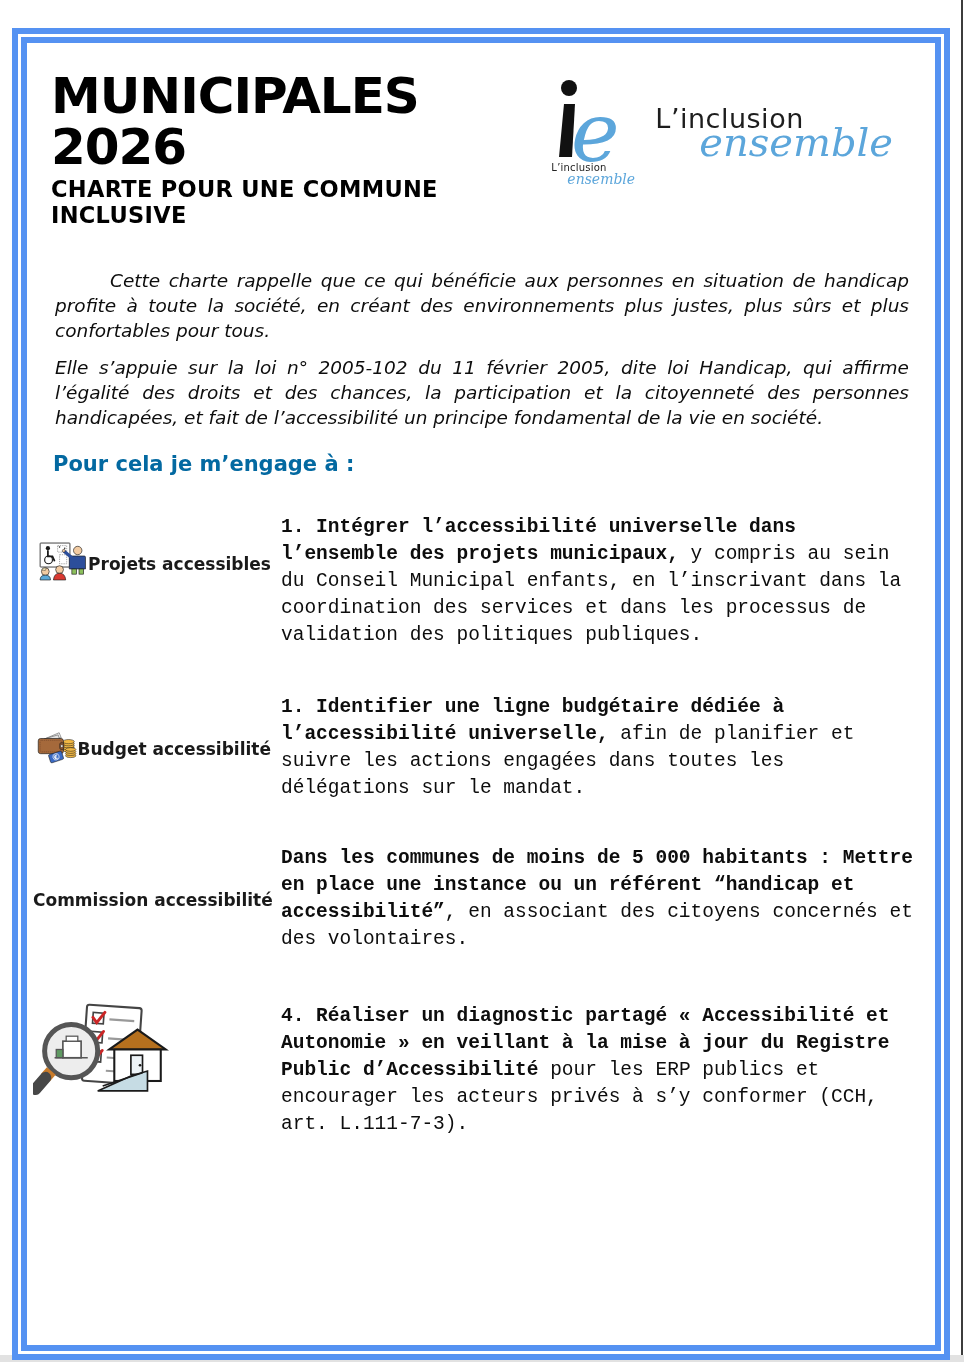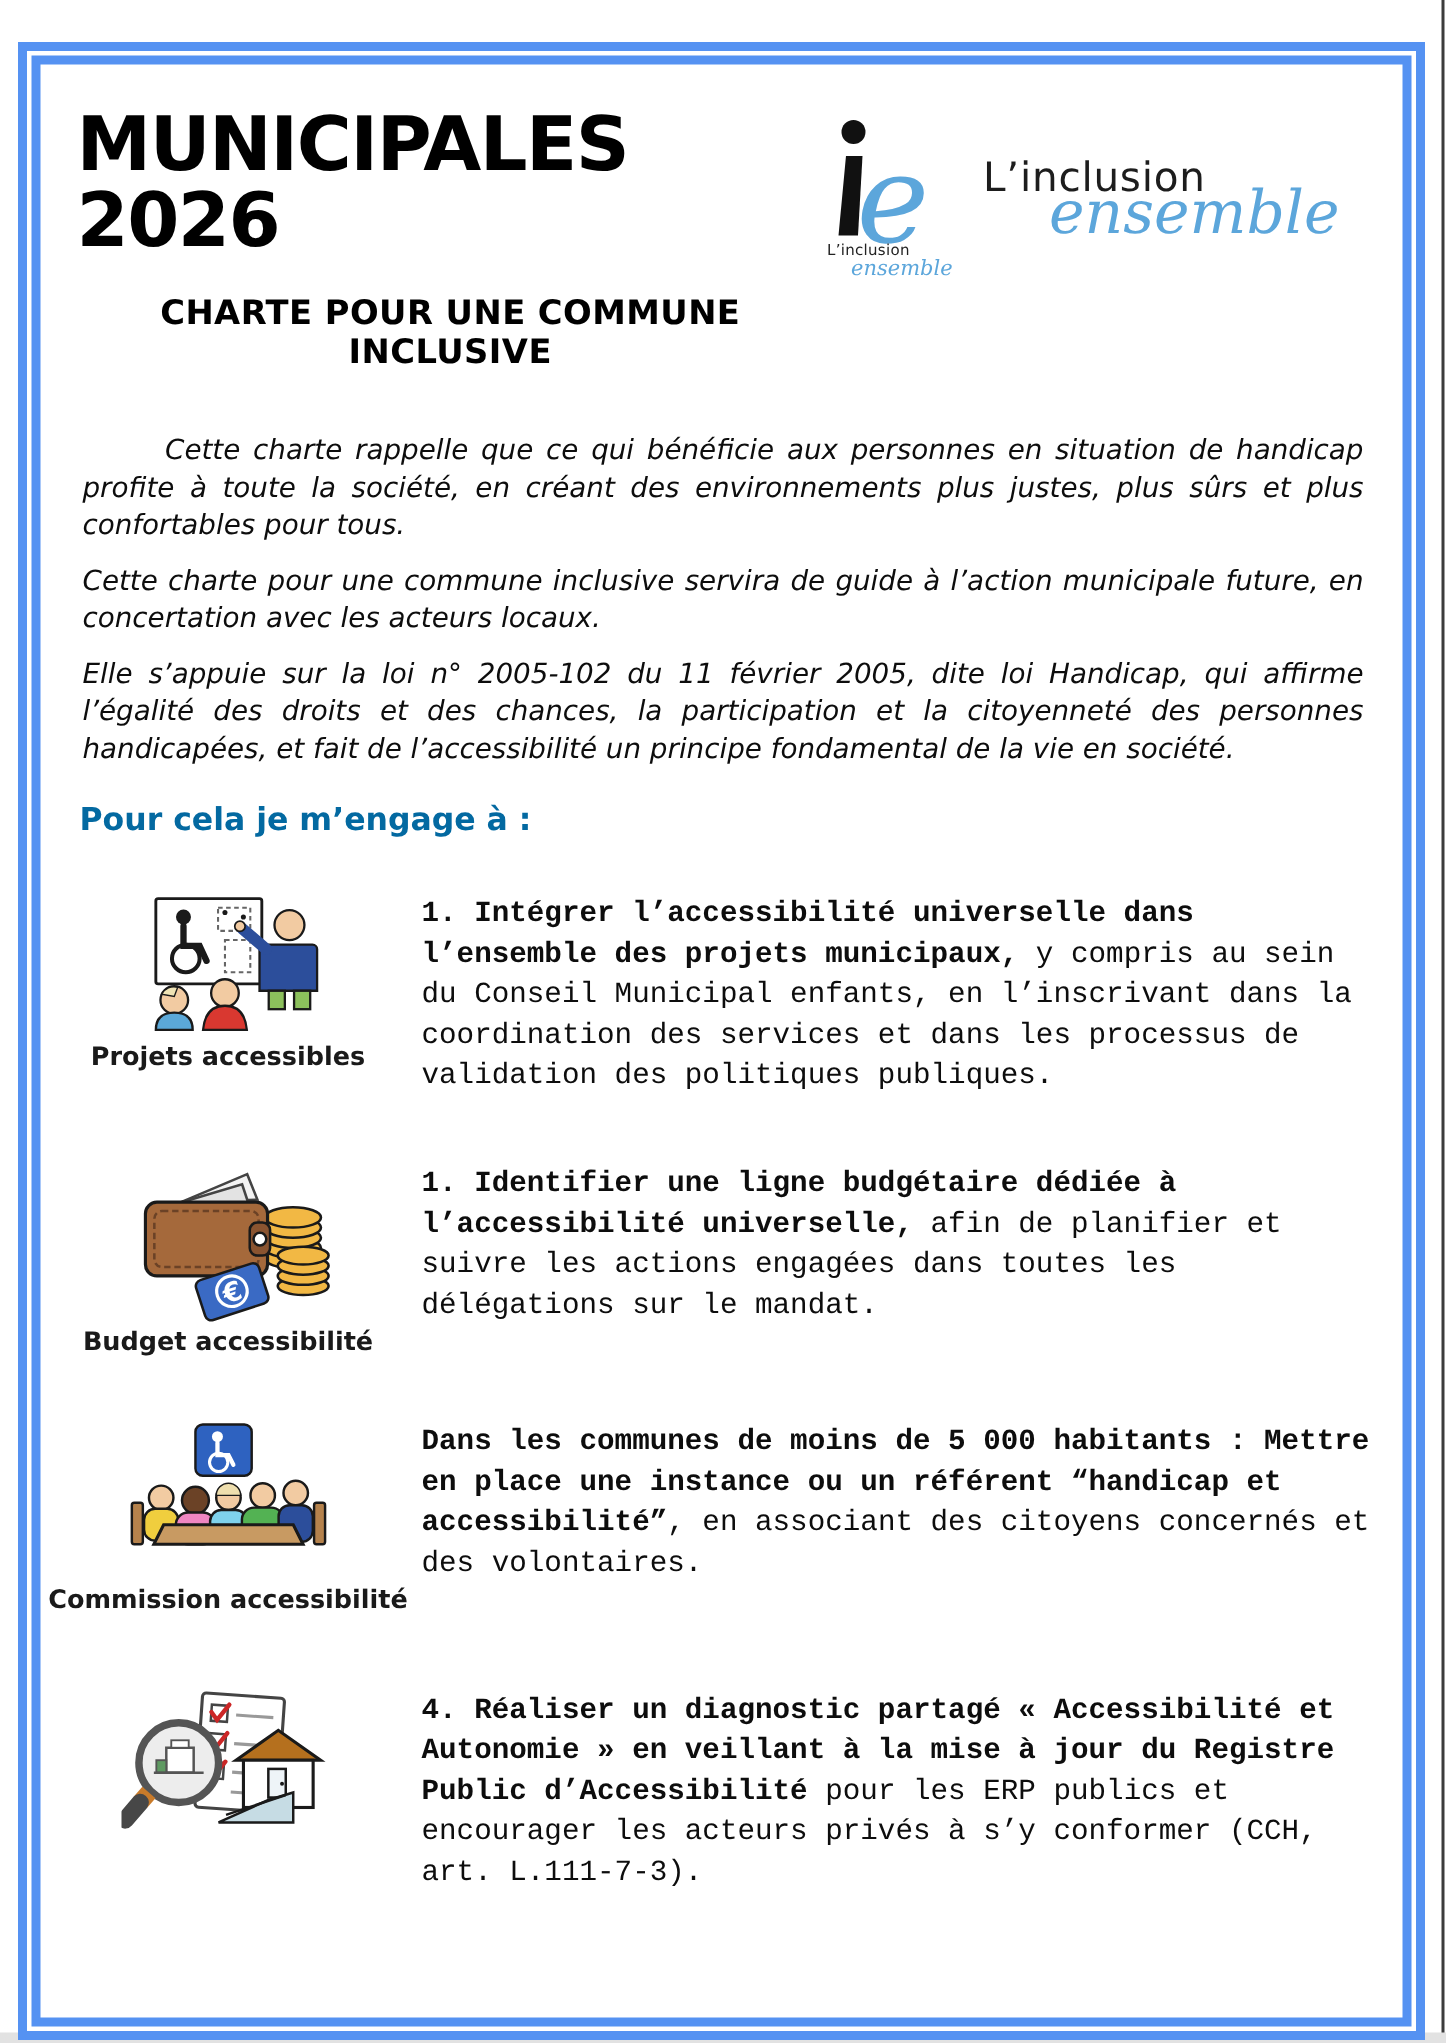--- a/index.html
+++ b/index.html
@@ -8,21 +8,21 @@
   .screen-edge{position:absolute;top:0;right:1px;width:2px;height:1362px;background:#3c3c3c;}
   .screen-bottom{position:absolute;left:0;bottom:0;width:100%;height:7px;background:#e2e2e2;}
   .frame{position:absolute;left:12px;top:28px;width:938px;height:1332px;
          border:6px solid #5592F2;box-sizing:border-box;}
   .frame-inner{position:absolute;inset:3px;border:6px solid #5592F2;box-sizing:border-box;overflow:hidden;}
   .content{position:relative;width:100%;height:100%;}
 
   
   .header{display:flex;justify-content:space-between;align-items:flex-start;margin:28px 16px 0 24px;}
   .title{font-size:50px;font-weight:800;letter-spacing:-1px;line-height:1.02;color:#000;}
-  .subtitle{font-size:22.5px;font-weight:800;letter-spacing:.3px;margin-top:23px;color:#000;text-align:center;}
+  .subtitle{font-size:22.5px;font-weight:800;letter-spacing:.3px;margin-top:3px;color:#000;}
   .logo{display:flex;align-items:flex-start;gap:10px;margin-right:26px;margin-top:6px;}
   .monogram{position:relative;width:96px;height:118px;}
   .mono-caption{position:absolute;left:2px;top:86px;width:110px;line-height:1;}
   .mono-caption .l1{font-size:10px;color:#222;letter-spacing:.2px;}
   .mono-caption .l2{font-family:"DejaVu Serif","Liberation Serif",serif;font-style:italic;
                     font-size:14px;color:#5CA6DB;margin-left:16px;margin-top:-1px;}
   .wordmark{margin-top:28px;line-height:1;}
   .wordmark .w1{font-size:27px;color:#1d1d1d;letter-spacing:.5px;}
   .wordmark .w2{font-family:"DejaVu Serif","Liberation Serif",serif;font-style:italic;
                 font-size:40px;color:#5CA6DB;margin-left:44px;margin-top:-10px;}
@@ -33,21 +33,21 @@
   .intro p.first{text-indent:55px;}
 
   .engage-heading{margin:22px 0 38px 26px;font-size:21px;font-weight:800;color:#0369a1;}
 
   
   .items{margin:0 12px 0 6px;}
   .item{display:grid;grid-template-columns:238px 1fr;column-gap:10px;align-items:start;}
   .item.m1{margin-bottom:45px;}
   .item.m2{margin-bottom:43px;}
   .item.m3{margin-bottom:50px;}
-  .figure{display:flex;flex-direction:column;align-items:center;justify-content:flex-start;}
+  .figure{display:flex;flex-direction:row;align-items:center;justify-content:flex-start;}
   .figure svg{display:block;}
   .caption{font-size:17px;font-weight:800;margin-top:3px;color:#1a1a1a;white-space:nowrap;}
   .item-text{font-size:19.5px;line-height:27px;color:#0d0d0d;padding-right:4px;font-family:Liberation Mono, monospace;}
   .item-text p{margin:0 0 14px 0;}
   .item-text p:last-child{margin-bottom:0;}
   .lead{font-weight:800;}
 </style>
 </head>
 <body>
 
@@ -79,21 +79,20 @@
             </div>
             <div class="wordmark">
               <div class="w1">L’inclusion</div>
               <div class="w2">ensemble</div>
             </div>
           </div>
         </div>
 
         <div class="intro">
           <p class="first">Cette charte rappelle que ce qui bénéficie aux personnes en situation de handicap profite à toute la société, en créant des environnements plus justes, plus sûrs et plus confortables pour tous.</p>
-          <p>Cette charte pour une commune inclusive servira de guide à l’action municipale future, en concertation avec les acteurs locaux.</p>
           <p>Elle s’appuie sur la loi n° 2005-102 du 11 février 2005, dite loi Handicap, qui affirme l’égalité des droits et des chances, la participation et la citoyenneté des personnes handicapées, et fait de l’accessibilité un principe fondamental de la vie en société.</p>
         </div>
 
         <div class="engage-heading">Pour cela je m’engage à :</div>
 
         <div class="items">
 
           <div class="item m1">
             <div class="figure">
               <svg height="96" viewBox="0 0 170 125">

